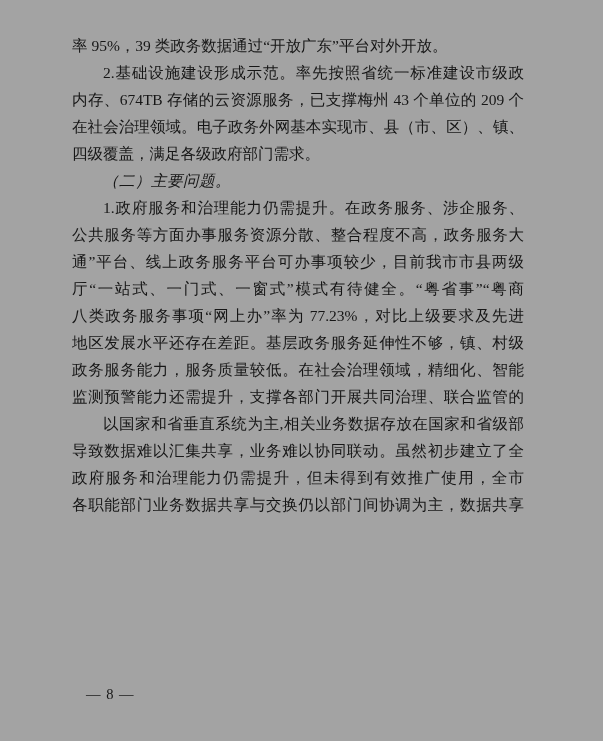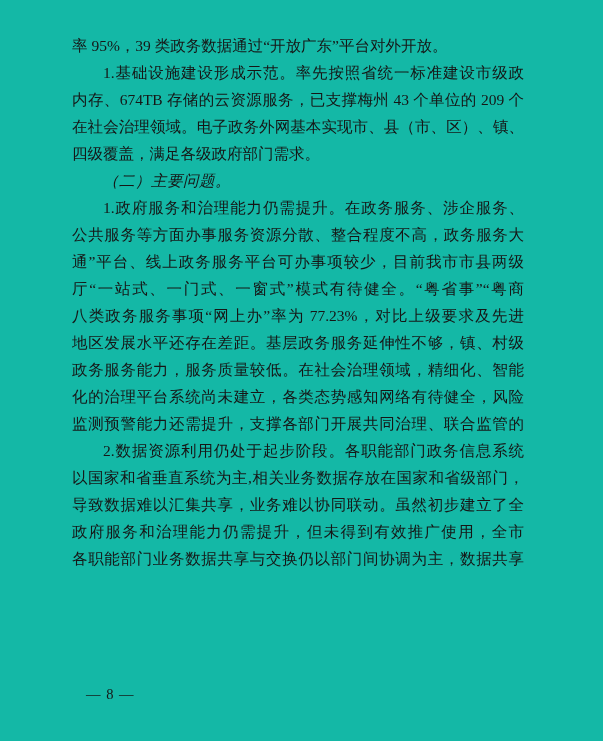--- a/index.html
+++ b/index.html
@@ -4,21 +4,21 @@
 <style>
   html, body {
     margin: 0;
     padding: 0;
     background: #ffffff;
   }
   .page {
     position: relative;
     width: 603px;
     height: 741px;
-    background: #14b8a6;
+    background: #a3a3a3;
     overflow: hidden;
     font-family: "Liberation Serif", "DejaVu Serif", serif;
     color: #161616;
   }
   .text-block {
     position: absolute;
     left: 72px;
     top: 32px;
     width: 452px;
     font-size: 15.5px;
@@ -54,41 +54,39 @@
 </style>
 </head>
 <body>
 
 <div class="page">
   <div class="text-block" id="text-block">
       <div class="para">
         <div class="line flush-last">率 95%，39 类政务数据通过“开放广东”平台对外开放。</div>
       </div>
       <div class="para indent">
-        <div class="line">1.基础设施建设形成示范。率先按照省统一标准建设市级政</div>
+        <div class="line">2.基础设施建设形成示范。率先按照省统一标准建设市级政</div>
         <div class="line">内存、674TB 存储的云资源服务，已支撑梅州 43 个单位的 209 个</div>
         <div class="line">在社会治理领域。电子政务外网基本实现市、县（市、区）、镇、村</div>
         <div class="line flush-last">四级覆盖，满足各级政府部门需求。</div>
       </div>
       <div class="para indent kaiti">
         <div class="line flush-last">（二）主要问题。</div>
       </div>
       <div class="para indent">
         <div class="line">1.政府服务和治理能力仍需提升。在政务服务、涉企服务、</div>
         <div class="line">公共服务等方面办事服务资源分散、整合程度不高，政务服务大</div>
         <div class="line">通”平台、线上政务服务平台可办事项较少，目前我市市县两级</div>
         <div class="line">厅“一站式、一门式、一窗式”模式有待健全。“粤省事”“粤商</div>
         <div class="line">八类政务服务事项“网上办”率为 77.23%，对比上级要求及先进</div>
         <div class="line">地区发展水平还存在差距。基层政务服务延伸性不够，镇、村级</div>
         <div class="line">政务服务能力，服务质量较低。在社会治理领域，精细化、智能</div>
-        <div class="line">化的治理平台系统尚未建立，各类态势感知网络有待健全，风险</div>
         <div class="line">监测预警能力还需提升，支撑各部门开展共同治理、联合监管的</div>
       </div>
       <div class="para indent">
-        <div class="line">2.数据资源利用仍处于起步阶段。各职能部门政务信息系统</div>
         <div class="line">以国家和省垂直系统为主,相关业务数据存放在国家和省级部门，</div>
         <div class="line">导致数据难以汇集共享，业务难以协同联动。虽然初步建立了全</div>
         <div class="line">政府服务和治理能力仍需提升，但未得到有效推广使用，全市</div>
         <div class="line">各职能部门业务数据共享与交换仍以部门间协调为主，数据共享</div>
       </div>
     </div>
   <div class="footer">
     <span>— 8 —</span>
   </div>
 </div>

